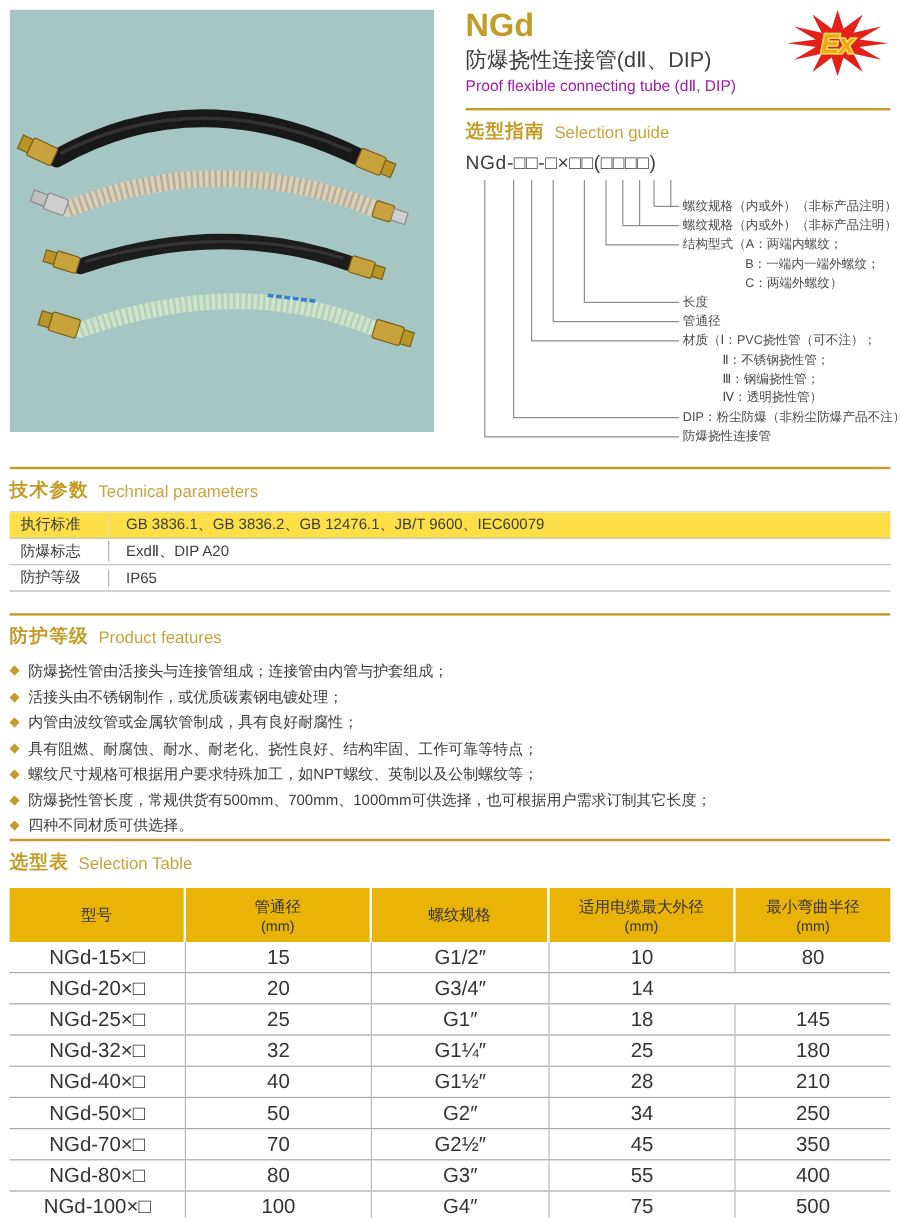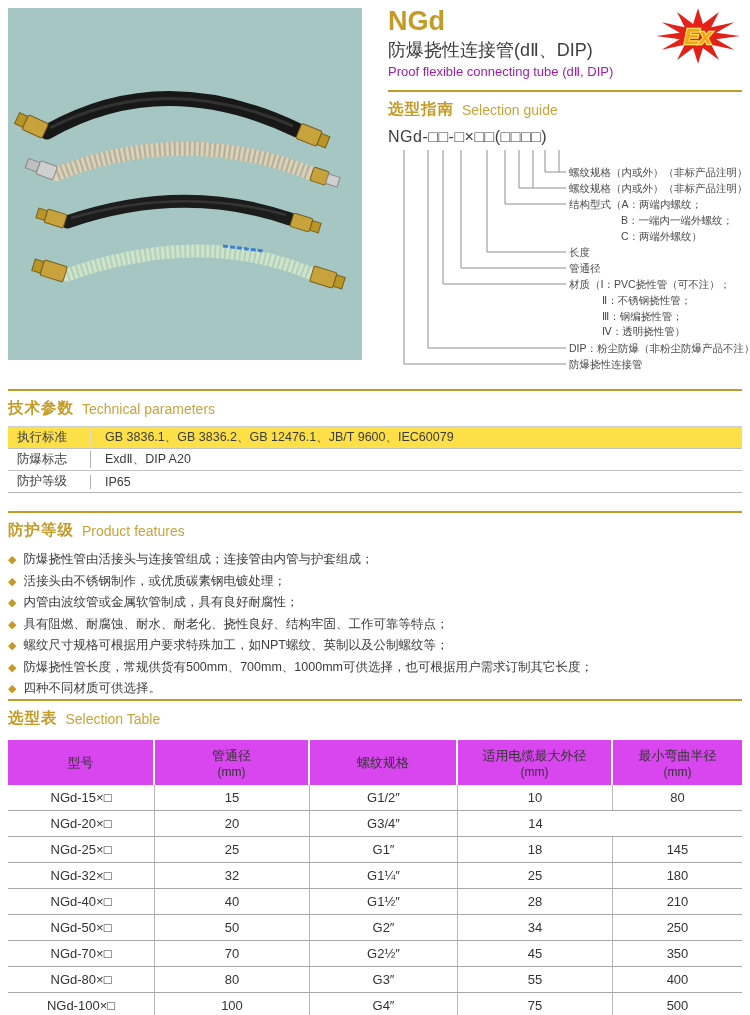--- a/index.html
+++ b/index.html
@@ -44,29 +44,29 @@
   .tech-row.hi{background:#fde047;}
   .tech-row.hi .val{border-left-color:#e8dcbf;}
 
   
   .feat-list{margin-top:8px;}
   .feat{display:flex;align-items:flex-start;gap:7px;font-size:12.5px;line-height:21.5px;}
   .feat .dia{color:#c49b26;font-size:11px;line-height:21.5px;}
 
   
   .sel-table{margin-top:11px;border-bottom:1px solid #a8a8a8;}
-  .sel-head{display:grid;grid-template-columns:147px 155px 148px 155px 1fr;background:#d946ef;height:45px;}
+  .sel-head{display:grid;grid-template-columns:147px 155px 148px 155px 1fr;background:#eab308;height:45px;}
   .sel-head .hc{display:flex;flex-direction:column;align-items:center;justify-content:center;
                 font-size:13px;color:#333;border-right:2px solid #fff;}
   .sel-head .hc:last-child{border-right:0;}
   .sel-head .unit{font-size:12px;}
   .sel-head .unit:empty{display:none;}
   .sel-row{display:grid;grid-template-columns:147px 155px 148px 155px 1fr;height:25px;border-bottom:1px solid #a8a8a8;}
   .sel-row:last-child{border-bottom:0;}
-  .sel-row .c{display:flex;align-items:center;justify-content:center;font-size:13px;color:#333;
+  .sel-row .c{display:flex;align-items:center;justify-content:center;font-size:17px;color:#333;
               border-right:1px solid #b9b9b9;}
   .sel-row .c:last-child{border-right:0;}
 </style>
 </head>
 <body>
 
 <div class="page">
 
   <div class="photo">
     <svg width="354" height="352" viewBox="0 0 354 352">

